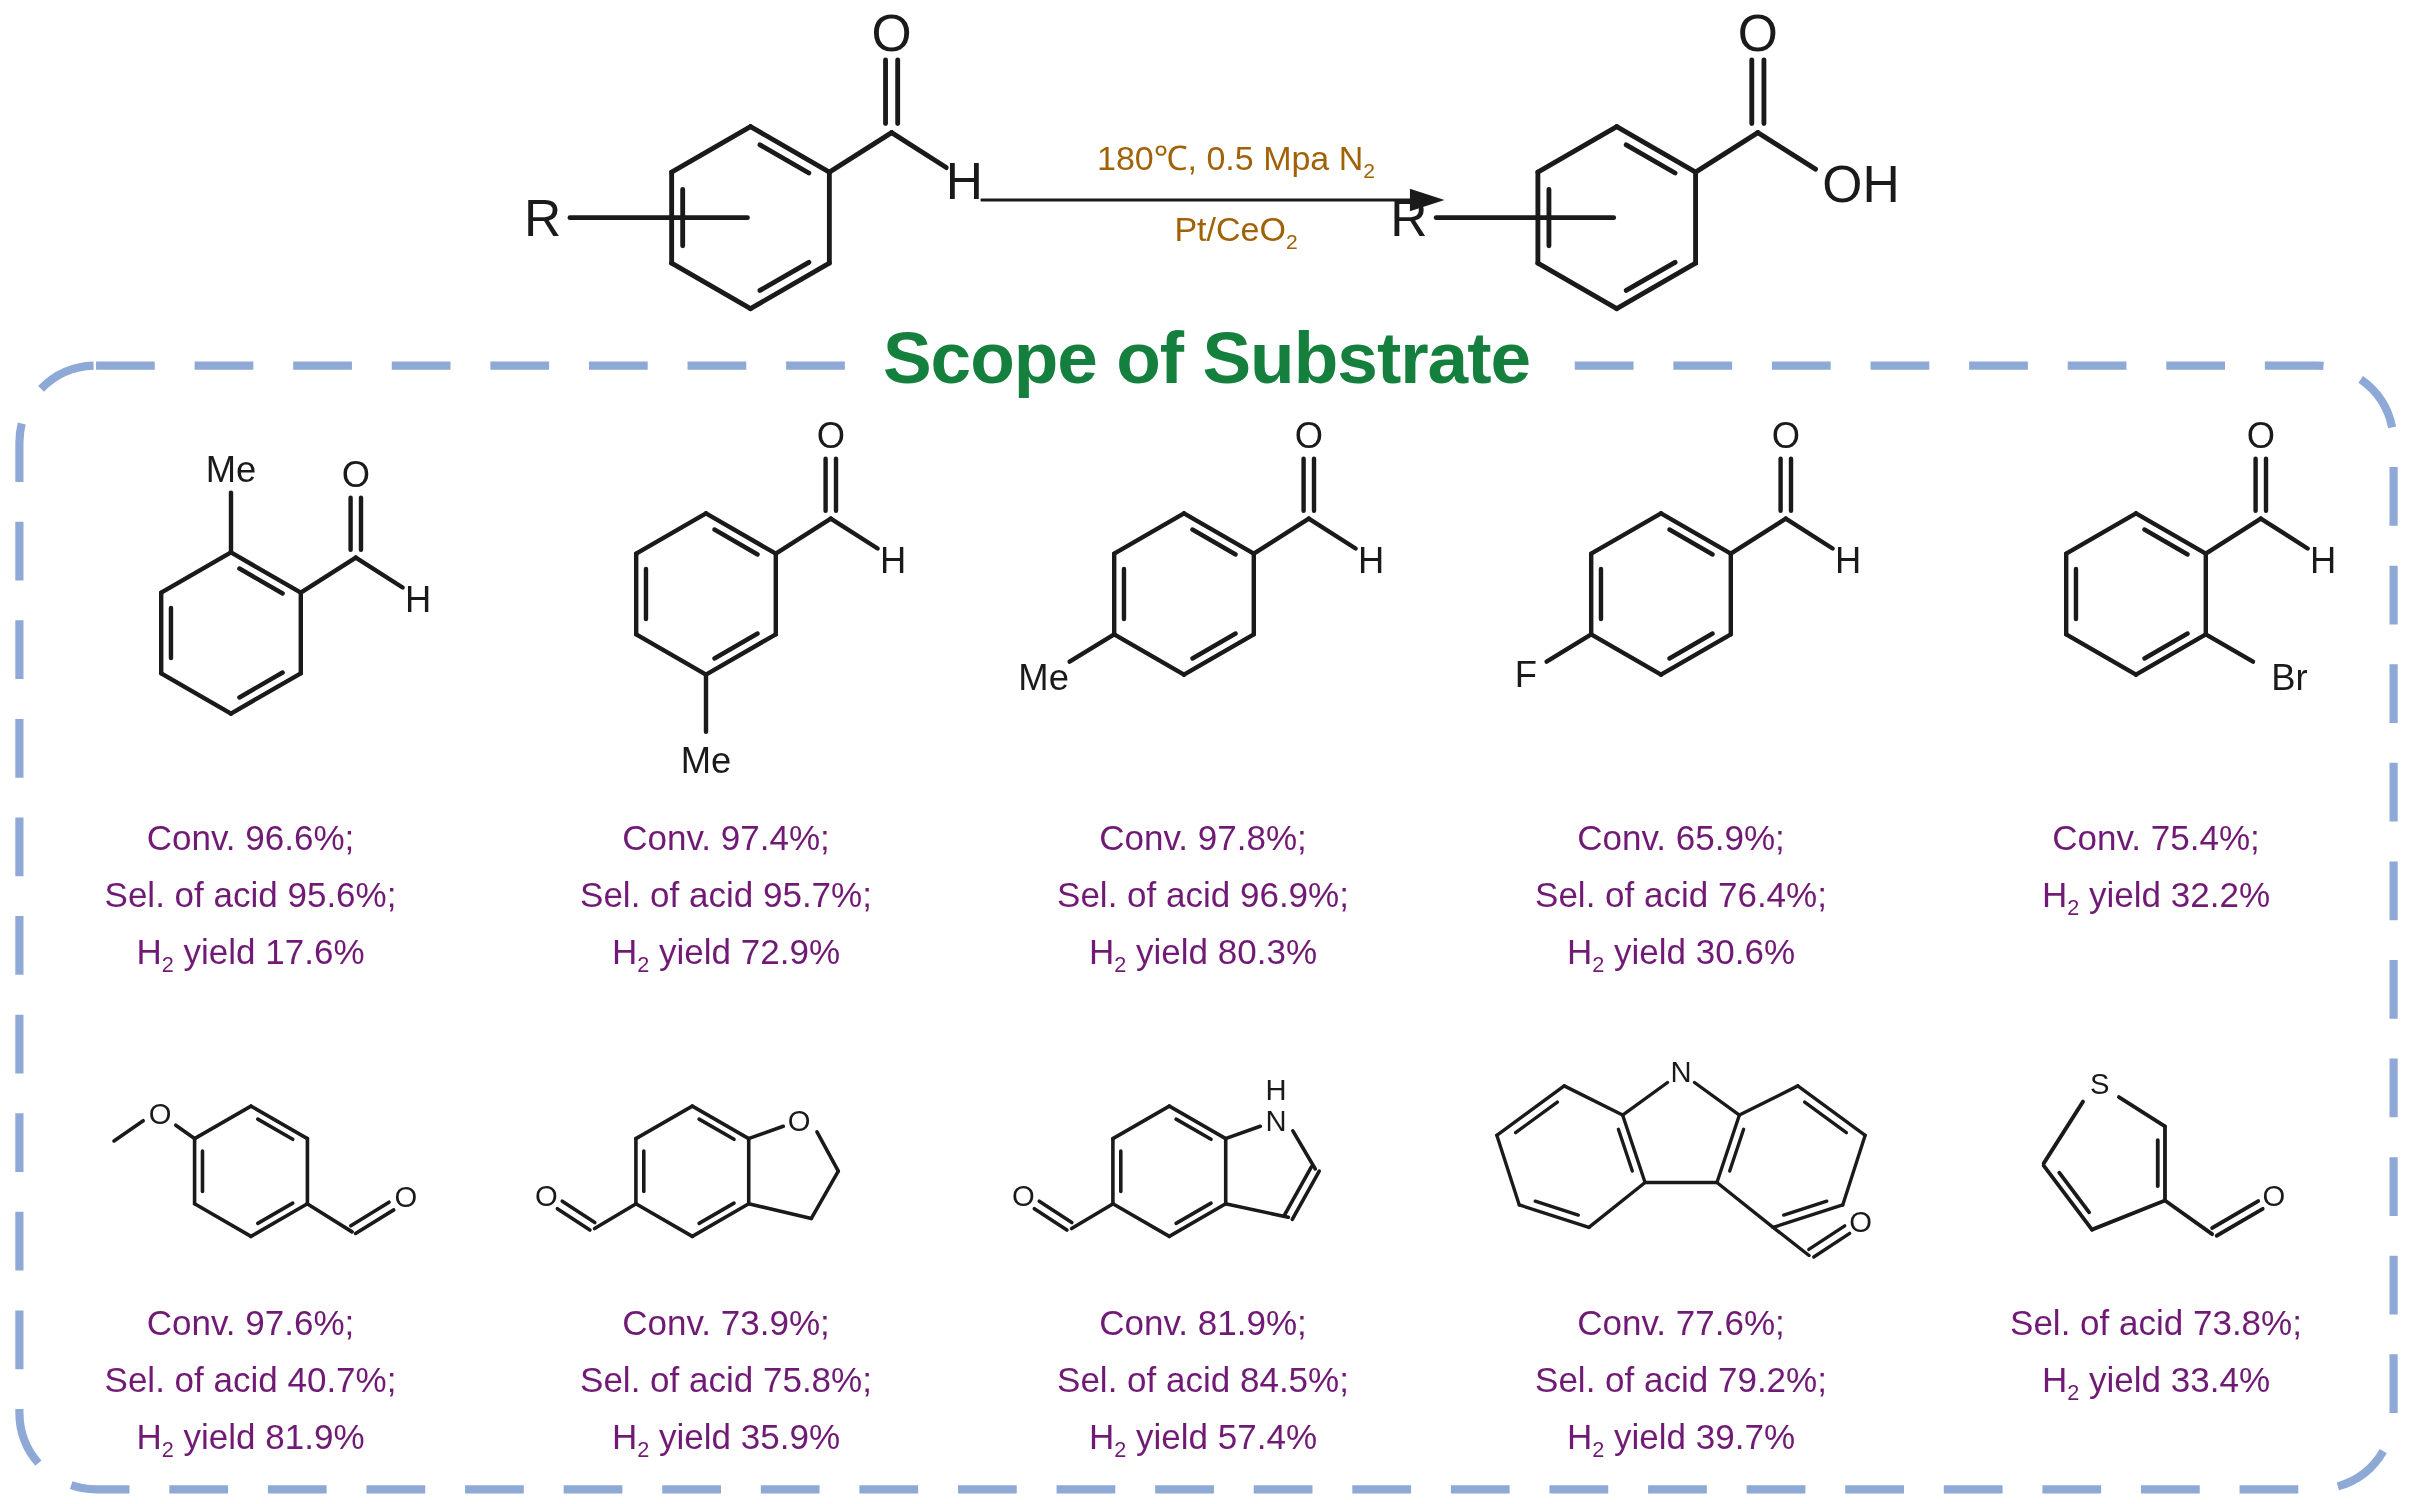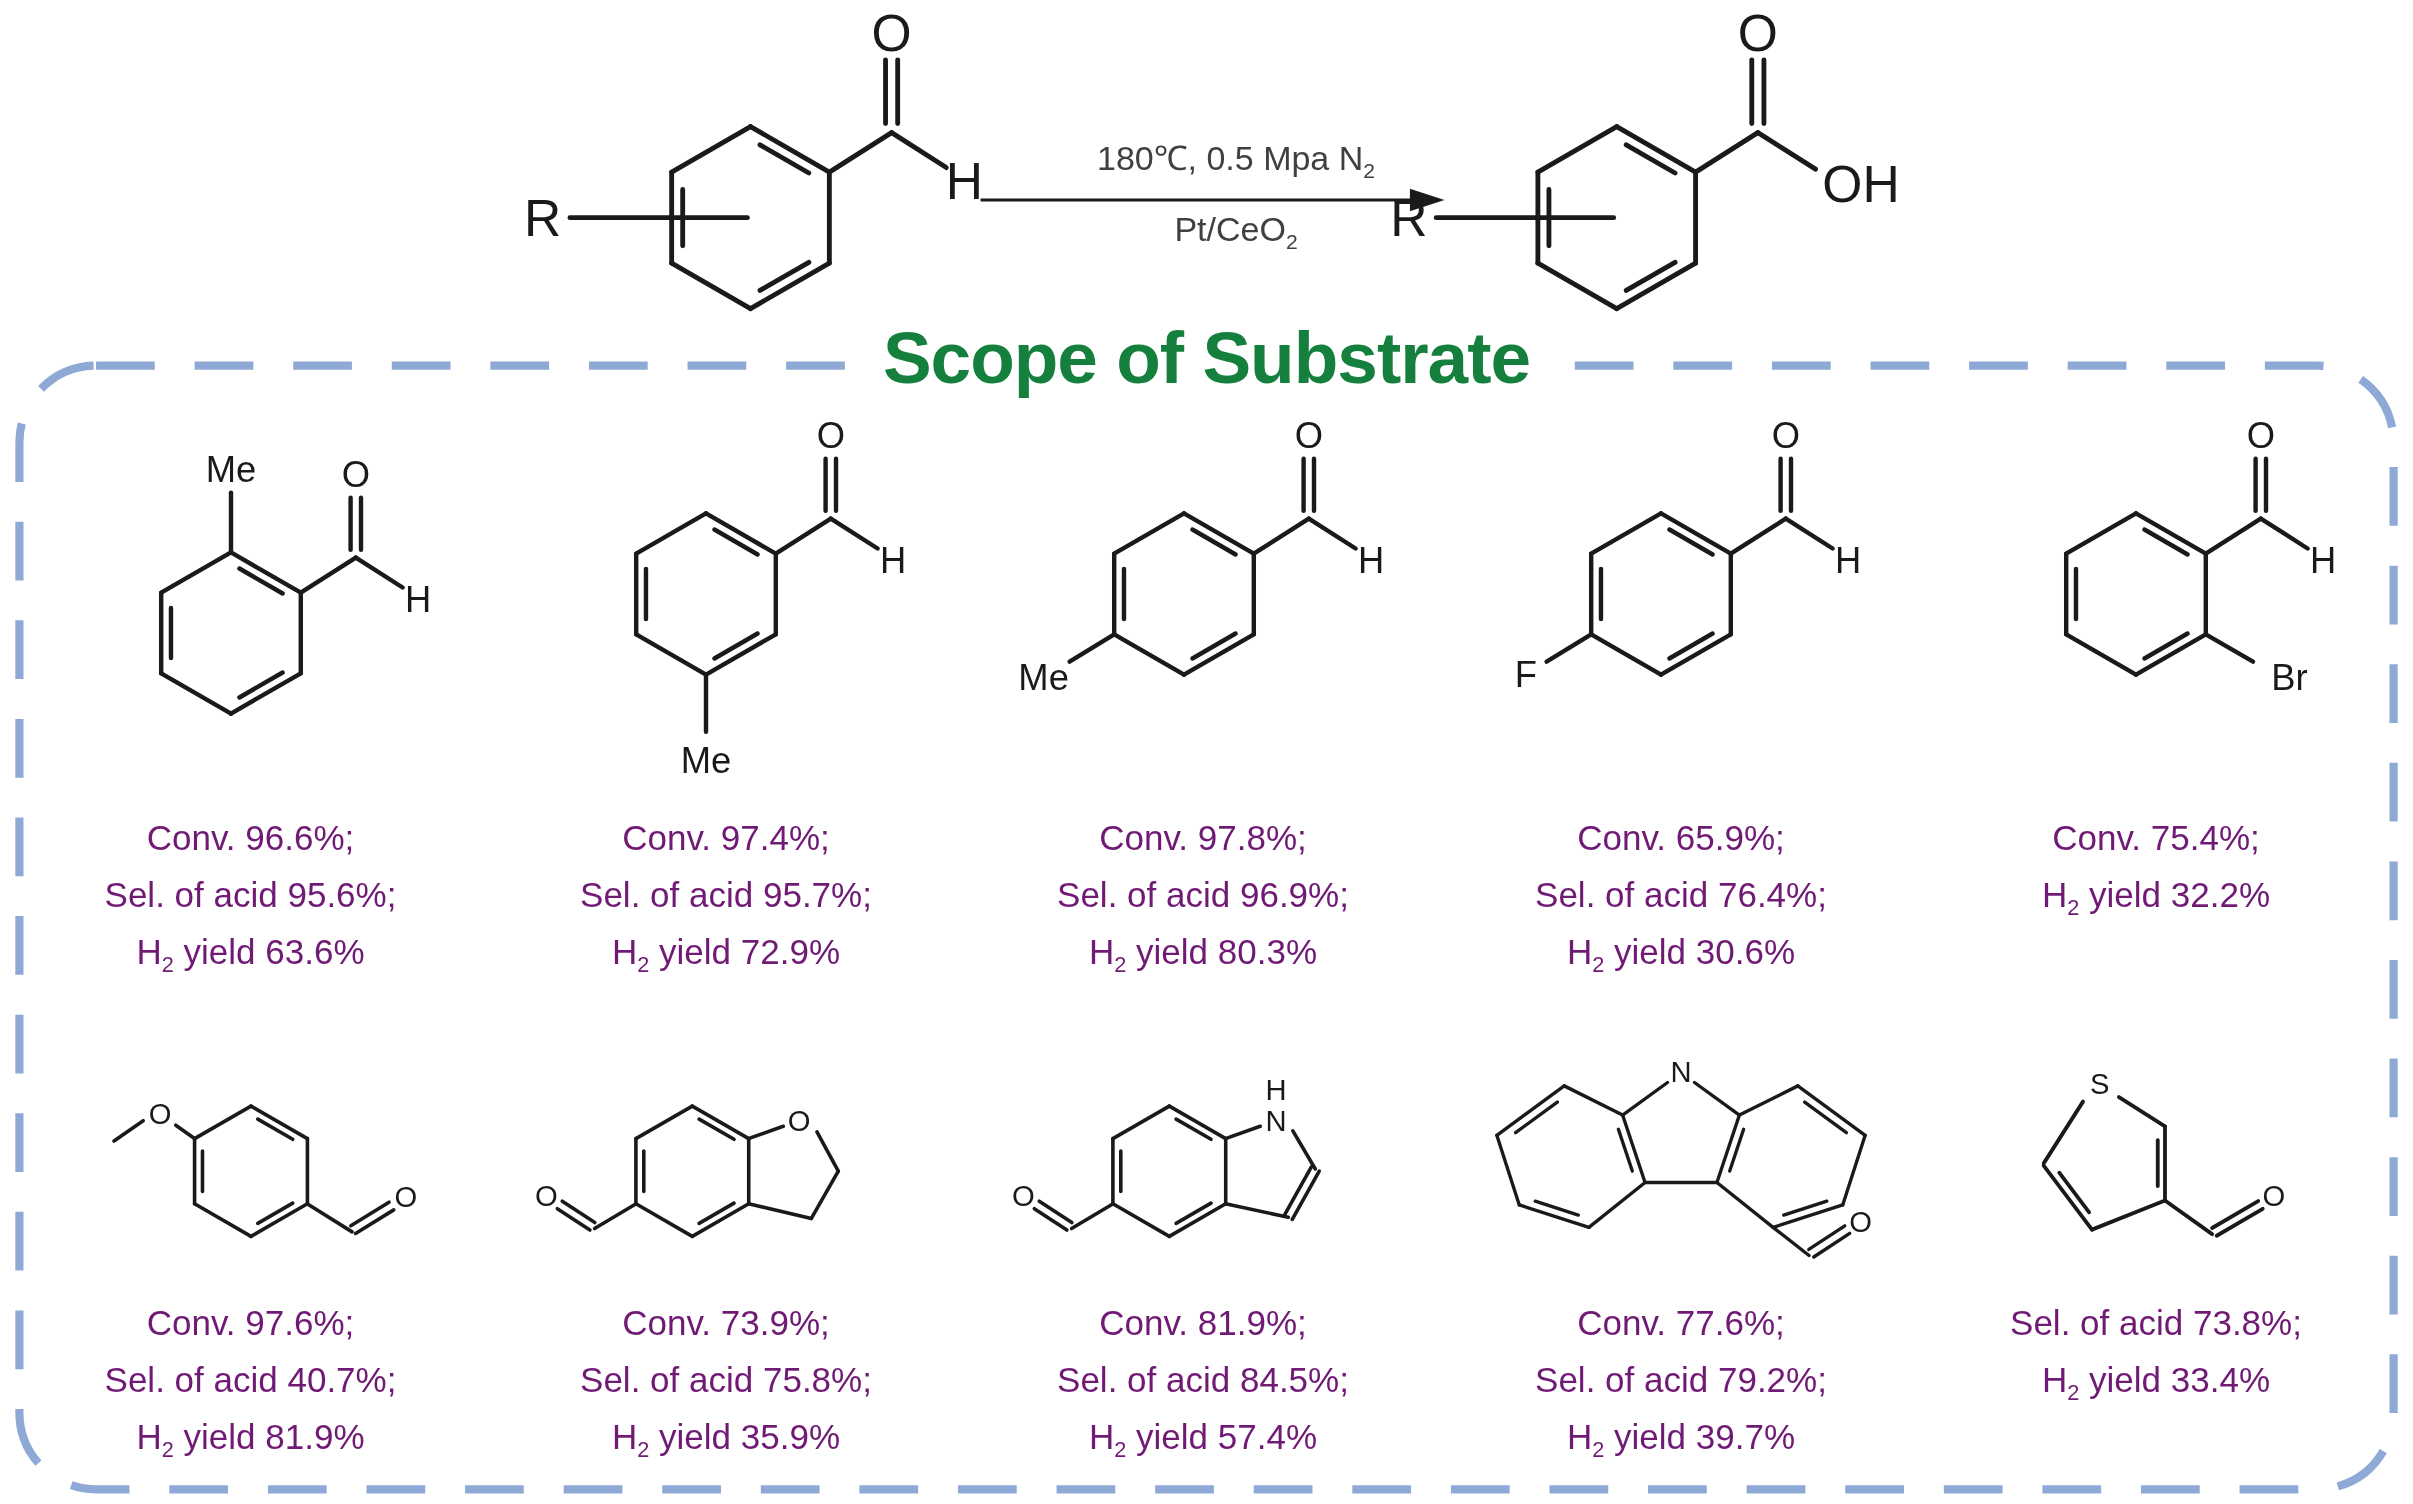--- a/index.html
+++ b/index.html
@@ -6,21 +6,21 @@
   html,body{margin:0;padding:0;}
   body{
     width:2413px;height:1505px;background:#ffffff;position:relative;overflow:hidden;
     font-family:"Liberation Sans", sans-serif;color:#1a1a1a;
   }
   .abs{position:absolute;}
   svg.mol line{stroke:#1a1a1a;stroke-linecap:round;}
   svg.mol text{fill:#1a1a1a;font-family:"Liberation Sans", sans-serif;}
   .cond{
     position:absolute;left:960px;width:552px;text-align:center;
-    font-size:34px;line-height:38px;color:#404040;
+    font-size:34px;line-height:38px;color:#a16207;
   }
   .cond sub{font-size:62%;}
   .box-title{
     position:absolute;left:50%;transform:translateX(-50%);top:315px;
     font-size:73px;line-height:86px;font-weight:bold;color:#15803d;
     background:#ffffff;padding:0 36px;letter-spacing:-1px;white-space:nowrap;z-index:3;
   }
   .stats{
     position:absolute;width:450px;text-align:center;
     font-size:35px;line-height:57px;color:#701a75;white-space:nowrap;
@@ -181,21 +181,21 @@
     <line x1="250" y1="96" x2="250" y2="56" stroke-width="3.4"></line>
     <line x1="242" y1="96" x2="242" y2="56" stroke-width="3.4"></line>
     <text x="246" y="38" font-size="28" text-anchor="middle" dominant-baseline="central">O</text>
     <text x="294" y="134" font-size="28" text-anchor="middle" dominant-baseline="central">H</text>
     <text x="268" y="224" font-size="28" text-anchor="middle" dominant-baseline="central">Br</text>
   </svg>
 
 <div class="stats" style="left:25.5px;top:809px;">
   <div><span>Conv. </span><span>96.6%</span><span>;</span></div>
   <div><span>Sel. of acid </span><span>95.6%</span><span>;</span></div>
-  <div><span>H</span><sub>2</sub><span> yield </span><span>63.6%</span></div>
+  <div><span>H</span><sub>2</sub><span> yield </span><span>17.6%</span></div>
 </div>
 <div class="stats" style="left:501px;top:809px;">
   <div><span>Conv. </span><span>97.4%</span><span>;</span></div>
   <div><span>Sel. of acid </span><span>95.7%</span><span>;</span></div>
   <div><span>H</span><sub>2</sub><span> yield </span><span>72.9%</span></div>
 </div>
 <div class="stats" style="left:978px;top:809px;">
   <div><span>Conv. </span><span>97.8%</span><span>;</span></div>
   <div><span>Sel. of acid </span><span>96.9%</span><span>;</span></div>
   <div><span>H</span><sub>2</sub><span> yield </span><span>80.3%</span></div>

